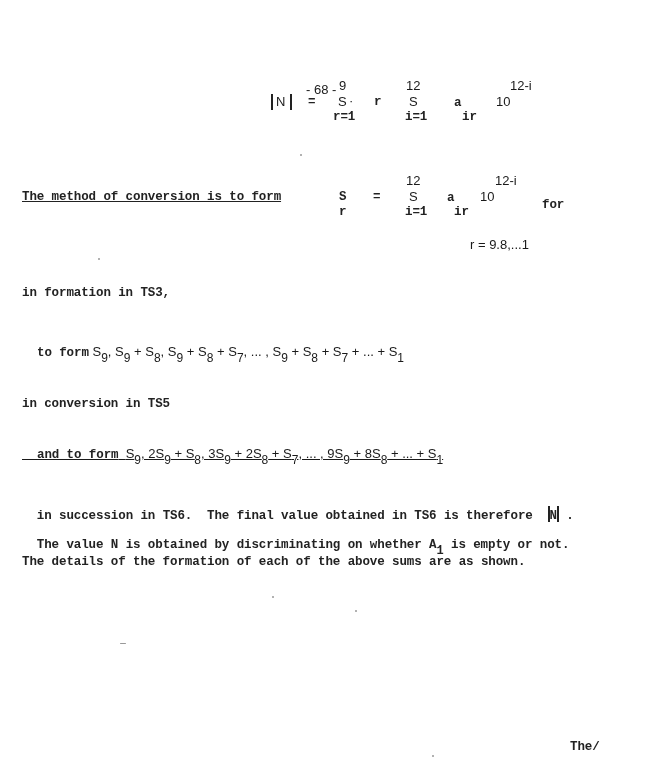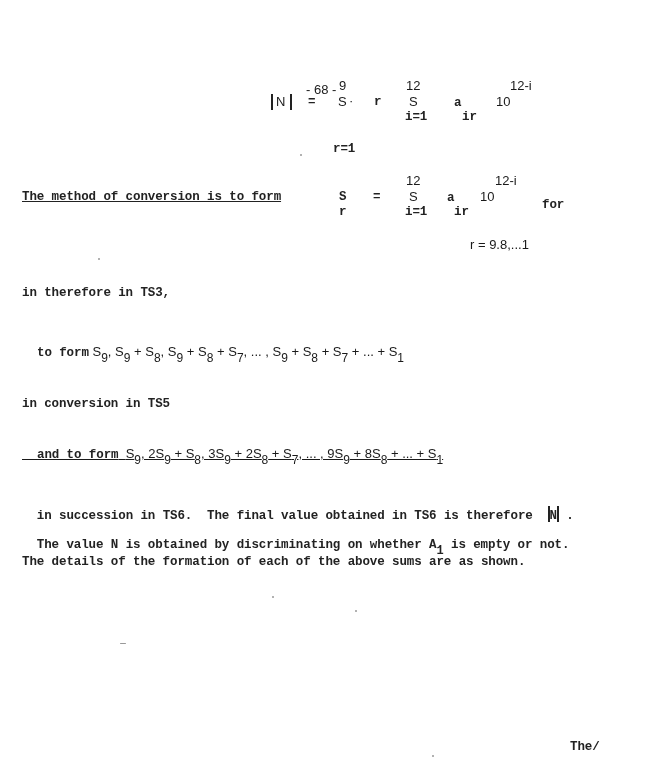--- a/index.html
+++ b/index.html
@@ -22,21 +22,21 @@
 
 <div>
   <span class="abs bar" style="left:271px; top:94px;"></span>
   <span class="abs sans" style="left:276px; top:94px;">N</span>
   <span class="abs bar" style="left:290px; top:94px;"></span>
   <span class="abs tw" style="left:308px; top:95px;">=</span>
 
   <span class="abs sans" style="left:339px; top:78px;">9</span>
   <span class="abs sans" style="left:338px; top:94px;">S</span>
   <span class="abs sans" style="left:349px; top:93px;">·</span>
-  <span class="abs tw" style="left:333px; top:110px;margin-top:32px;">r=1</span>
+  <span class="abs tw" style="left:333px; top:110px;">r=1</span>
 
   <span class="abs tw" style="left:374px; top:95px;">r</span>
 
   <span class="abs sans" style="left:406px; top:78px;">12</span>
   <span class="abs sans" style="left:409px; top:94px;">S</span>
   <span class="abs tw" style="left:405px; top:110px;">i=1</span>
 
   <span class="abs tw" style="left:454px; top:96px;">a</span>
   <span class="abs tw" style="left:462px; top:110px;">ir</span>
   <span class="abs sans" style="left:496px; top:94px;">10</span>
@@ -55,21 +55,21 @@
 
   <span class="abs tw" style="left:447px; top:191px;">a</span>
   <span class="abs tw" style="left:454px; top:205px;">ir</span>
   <span class="abs sans" style="left:480px; top:189px;">10</span>
   <span class="abs sans" style="left:495px; top:173px;">12-i</span>
   <span class="abs tw" style="left:542px; top:198px;">for</span>
 
   <span class="abs sans" style="left:470px; top:237px;">r = 9.8,...1</span>
 </div>
 
-<div class="abs tw" style="left:22px; top:286px;">in therefore in TS3,</div>
+<div class="abs tw" style="left:22px; top:286px;">in formation in TS3,</div>
 
 <div class="abs" style="left:22px; top:330px;">
   <span class="tw">to form</span><span class="sans"> <span>S</span><span class="sub">9</span><span>, S</span><span class="sub">9</span><span> + S</span><span class="sub">8</span><span>, S</span><span class="sub">9</span><span> + S</span><span class="sub">8</span><span> + S</span><span class="sub">7</span><span>, ... , S</span><span class="sub">9</span><span> + S</span><span class="sub">8</span><span> + S</span><span class="sub">7</span><span> + ... + S</span><span class="sub">1</span></span>
 </div>
 
 <div class="abs tw" style="left:22px; top:397px;">in conversion in TS5</div>
 
 <div class="abs" style="left:22px; top:432px;text-decoration:underline;">
   <span class="tw">and to form</span><span class="sans">  <span>S</span><span class="sub">9</span><span>, 2S</span><span class="sub">9</span><span> + S</span><span class="sub">8</span><span>, 3S</span><span class="sub">9</span><span> + 2S</span><span class="sub">8</span><span> + S</span><span class="sub">7</span><span>, ... , 9S</span><span class="sub">9</span><span> + 8S</span><span class="sub">8</span><span> + ... + S</span><span class="sub">1</span></span>
 </div>

